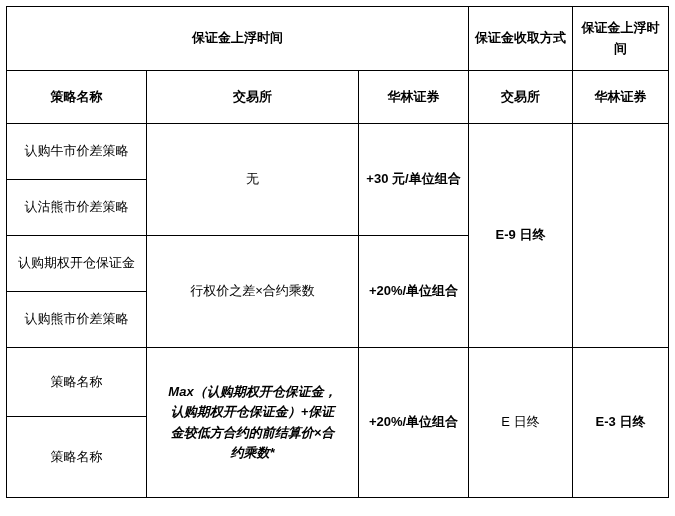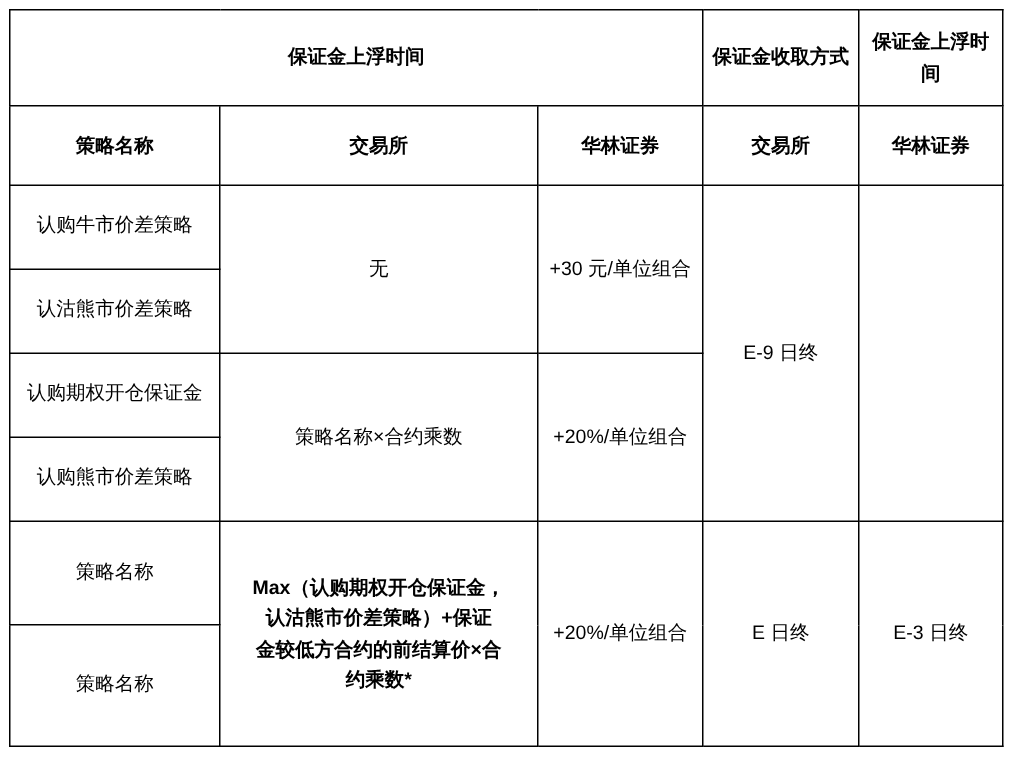--- a/index.html
+++ b/index.html
@@ -28,41 +28,41 @@
   table.margin-table td {
     border: 1px solid #000000;
     text-align: center;
     vertical-align: middle;
     font-size: 13px;
     line-height: 1.55;
     padding: 4px 5px;
     word-break: break-all;
   }
   td.bold, .bold {
-    font-weight: normal;
+    font-weight: bold;
   }
   td.hdr {
     font-weight: bold;
     font-size: 14px;
   }
   td.subhdr {
     font-weight: bold;
     font-size: 14px;
   }
   td.rowlabel {
     font-size: 13px;
     font-weight: normal;
-    font-family: Liberation Mono, monospace;
   }
   td.formula-cell {
     text-align: left;
     font-size: 12.5px;
     line-height: 1.85;
     padding: 6px 8px;
     font-weight: bold;
+    font-style: italic;
   }
   .col-strategy { width: 140px; }
   .col-exchange { width: 212px; }
   .col-hualin  { width: 110px; }
   .col-auto    { width: 104px; }
   .col-up      { width: 96px; }
   .h-55  { height: 55px; }
   .h-44  { height: 44px; }
   .h-47  { height: 47px; }
   .h-60  { height: 60px; }
@@ -100,32 +100,32 @@
         <td class="bold h-47" rowspan="2">+30 元/单位组合</td>
         <td class="bold" rowspan="4">E-9 日终</td>
         <td rowspan="4"></td>
       </tr>
       <tr>
         <td class="rowlabel h-47">认沽熊市价差策略</td>
       </tr>
 
       <tr>
         <td class="rowlabel h-47">认购期权开仓保证金</td>
-        <td class="h-47" rowspan="2">策略名称×合约乘数</td>
+        <td class="h-47" rowspan="2">行权价之差×合约乘数</td>
         <td class="bold h-47" rowspan="2">+20%/单位组合</td>
       </tr>
       <tr>
         <td class="rowlabel h-47">认购熊市价差策略</td>
       </tr>
 
       <tr>
         <td class="rowlabel h-60">策略名称</td>
         <td class="formula-cell" rowspan="2">
           <span>Max（认购期权开仓保证金，</span><br>
-          <span>认沽熊市价差策略）+保证</span><br>
+          <span>认购期权开仓保证金）+保证</span><br>
           <span>金较低方合约的前结算价×合</span><br>
           <span>约乘数*</span>
         </td>
         <td class="bold" rowspan="2">+20%/单位组合</td>
         <td rowspan="2">E 日终</td>
         <td class="bold" rowspan="2">E-3 日终</td>
       </tr>
       <tr>
         <td class="rowlabel h-72">策略名称</td>
       </tr>

